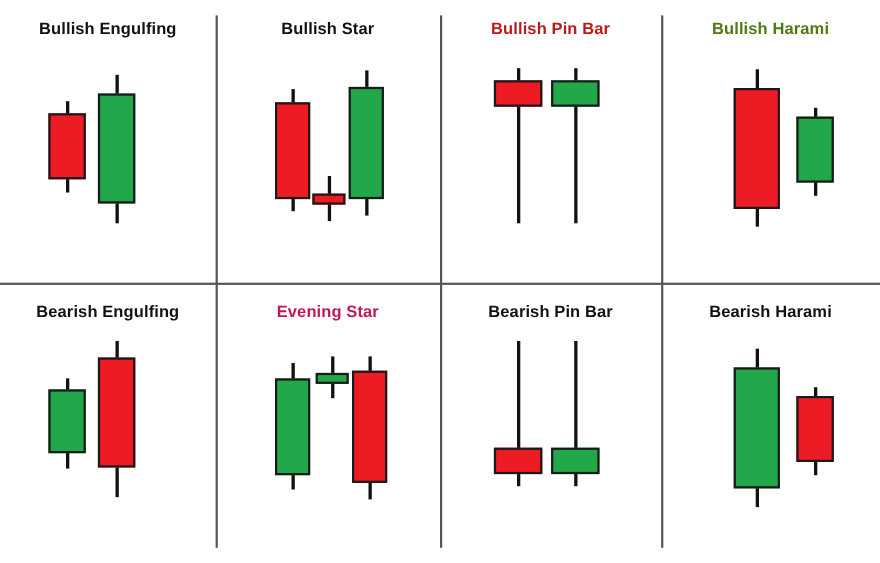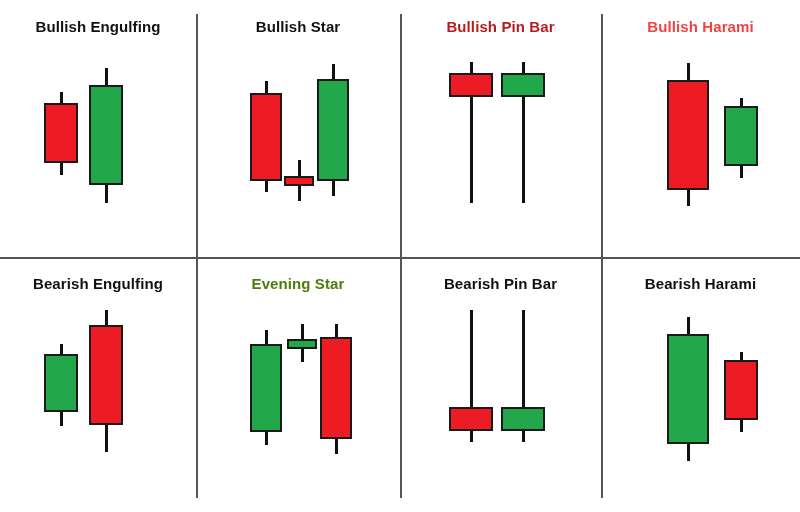--- a/index.html
+++ b/index.html
@@ -76,21 +76,21 @@
     </div>
     <div class="candle" style="left: 0px; top: 0px;">
       <div class="wick" style="left: 469.5px; top: 62px; height: 141px; background: rgb(17, 17, 17);"></div>
       <div class="body" style="left: 449px; top: 73px; width: 44px; height: 24px; background: rgb(237, 28, 36); border-color: rgb(26, 26, 26);"></div>
     </div>
     <div class="candle" style="left: 0px; top: 0px;">
       <div class="wick" style="left: 521.5px; top: 62px; height: 141px; background: rgb(17, 17, 17);"></div>
       <div class="body" style="left: 501px; top: 73px; width: 44px; height: 24px; background: rgb(34, 168, 74); border-color: rgb(26, 26, 26);"></div>
     </div>
     <div class="panel" style="left: 601px; top: 0px; width: 199px; height: 257px;">
-      <div class="panel-title" style="color: #ef4444;">Bullish Harami</div>
+      <div class="panel-title" style="color: #4d7c0f;">Bullish Harami</div>
     </div>
     <div class="candle" style="left: 0px; top: 0px;">
       <div class="wick" style="left: 686.5px; top: 63px; height: 143px; background: rgb(17, 17, 17);"></div>
       <div class="body" style="left: 667px; top: 80px; width: 42px; height: 110px; background: rgb(237, 28, 36); border-color: rgb(26, 26, 26);"></div>
     </div>
     <div class="candle" style="left: 0px; top: 0px;">
       <div class="wick" style="left: 739.5px; top: 98px; height: 80px; background: rgb(17, 17, 17);"></div>
       <div class="body" style="left: 724px; top: 106px; width: 34px; height: 60px; background: rgb(34, 168, 74); border-color: rgb(26, 26, 26);"></div>
     </div>
     <div class="panel" style="left: 0px; top: 257px; width: 196px; height: 221px;">
@@ -98,21 +98,21 @@
     </div>
     <div class="candle" style="left: 0px; top: 0px;">
       <div class="wick" style="left: 59.5px; top: 344px; height: 82px; background: rgb(17, 17, 17);"></div>
       <div class="body" style="left: 44px; top: 354px; width: 34px; height: 58px; background: rgb(34, 168, 74); border-color: rgb(26, 26, 26);"></div>
     </div>
     <div class="candle" style="left: 0px; top: 0px;">
       <div class="wick" style="left: 104.5px; top: 310px; height: 142px; background: rgb(17, 17, 17);"></div>
       <div class="body" style="left: 89px; top: 325px; width: 34px; height: 100px; background: rgb(237, 28, 36); border-color: rgb(26, 26, 26);"></div>
     </div>
     <div class="panel" style="left: 196px; top: 257px; width: 204px; height: 255px;">
-      <div class="panel-title" style="color: #4d7c0f;">Evening Star</div>
+      <div class="panel-title" style="color: #be185d;">Evening Star</div>
     </div>
     <div class="candle" style="left: 0px; top: 0px;">
       <div class="wick" style="left: 264.5px; top: 330px; height: 115px; background: rgb(17, 17, 17);"></div>
       <div class="body" style="left: 250px; top: 344px; width: 32px; height: 88px; background: rgb(34, 168, 74); border-color: rgb(26, 26, 26);"></div>
     </div>
     <div class="candle" style="left: 0px; top: 0px;">
       <div class="wick" style="left: 300.5px; top: 324px; height: 38px; background: rgb(17, 17, 17);"></div>
       <div class="body" style="left: 287px; top: 339px; width: 30px; height: 10px; background: rgb(34, 168, 74); border-color: rgb(26, 26, 26);"></div>
     </div>
     <div class="candle" style="left: 0px; top: 0px;">

